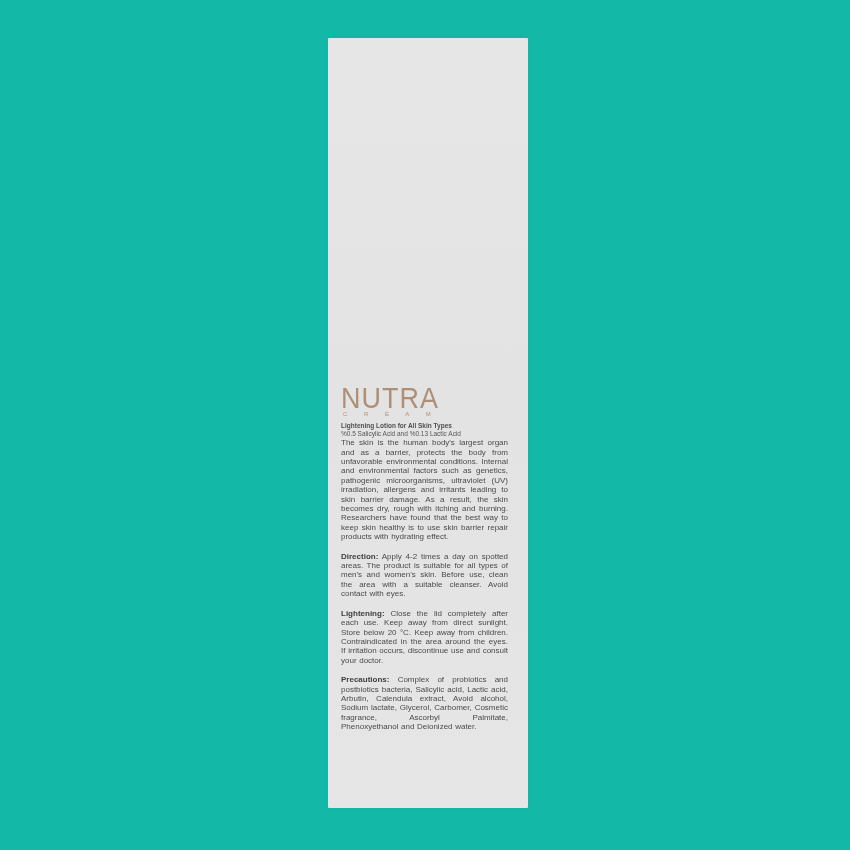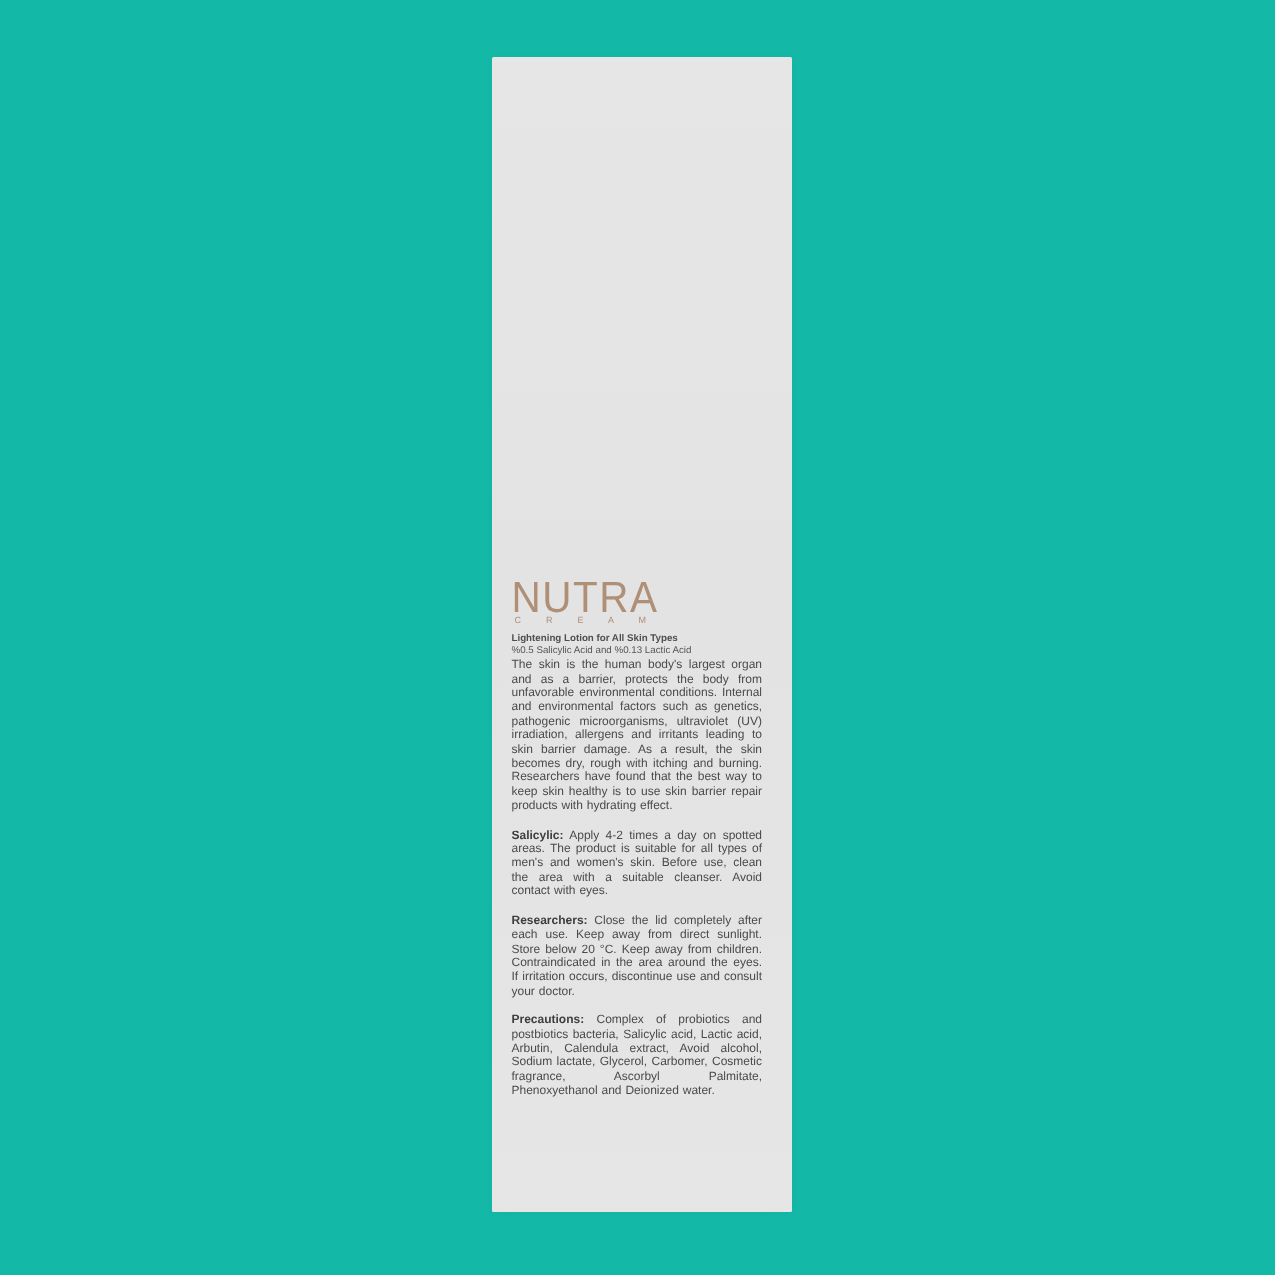--- a/index.html
+++ b/index.html
@@ -108,25 +108,25 @@
         <div class="brand-sub">C R E A M</div>
       </div>
 
       <div class="tagline">Lightening Lotion for All Skin Types</div>
 
       <div class="acid-line">%0.5 Salicylic Acid and %0.13 Lactic Acid</div>
 
       <div class="body-copy">The skin is the human body's largest organ and as a barrier, protects the body from unfavorable environmental conditions. Internal and environmental factors such as genetics, pathogenic microorganisms, ultraviolet (UV) irradiation, allergens and irritants leading to skin barrier damage. As a result, the skin becomes dry, rough with itching and burning. Researchers have found that the best way to keep skin healthy is to use skin barrier repair products with hydrating effect.</div>
 
       <div class="section">
-        <span class="section-label">Salicylic:</span><span> Apply 4-2 times a day on spotted areas. The product is suitable for all types of men's and women's skin. Before use, clean the area with a suitable cleanser. Avoid contact with eyes.</span>
+        <span class="section-label">Direction:</span><span> Apply 4-2 times a day on spotted areas. The product is suitable for all types of men's and women's skin. Before use, clean the area with a suitable cleanser. Avoid contact with eyes.</span>
       </div>
 
       <div class="section">
-        <span class="section-label">Researchers:</span><span> Close the lid completely after each use. Keep away from direct sunlight. Store below 20 °C. Keep away from children. Contraindicated in the area around the eyes. If irritation occurs, discontinue use and consult your doctor.</span>
+        <span class="section-label">Lightening:</span><span> Close the lid completely after each use. Keep away from direct sunlight. Store below 20 °C. Keep away from children. Contraindicated in the area around the eyes. If irritation occurs, discontinue use and consult your doctor.</span>
       </div>
 
       <div class="section">
         <span class="section-label">Precautions:</span><span> Complex of probiotics and postbiotics bacteria, Salicylic acid, Lactic acid, Arbutin, Calendula extract, Avoid alcohol, Sodium lactate, Glycerol, Carbomer, Cosmetic fragrance, Ascorbyl Palmitate, Phenoxyethanol and Deionized water.</span>
       </div>
 
     </div>
   </div>
 </div>
 

